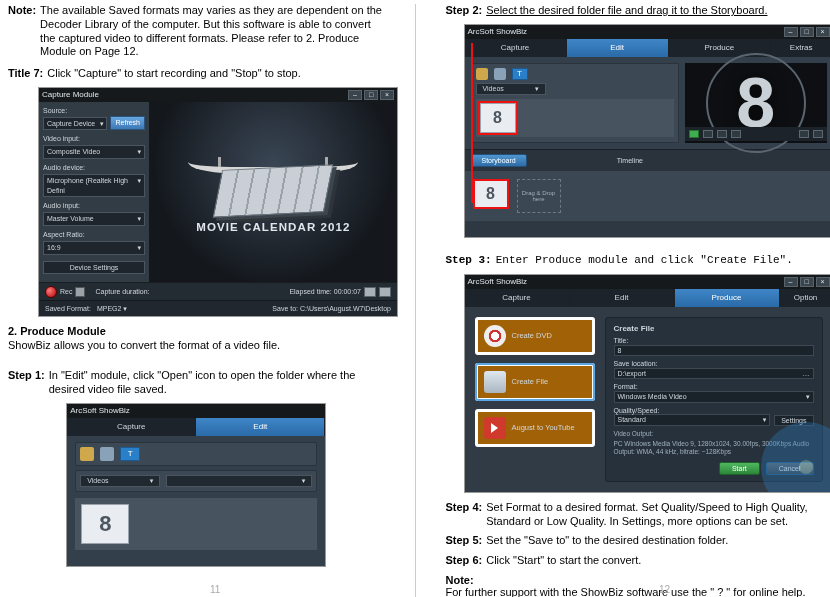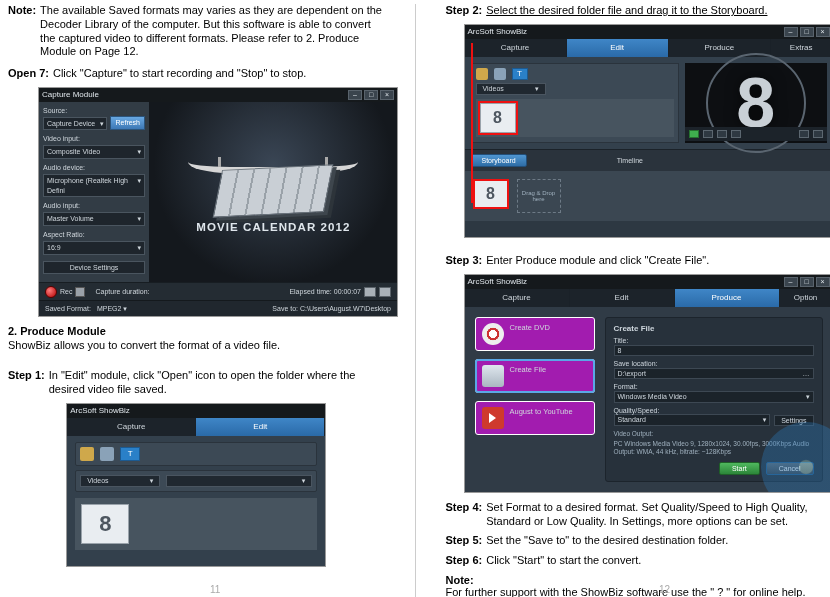--- a/index.html
+++ b/index.html
@@ -268,22 +268,22 @@
 
   
   .mock-produce { width:370px; }
   .mock-produce .body-area {
     padding:10px; gap:10px; min-height:170px; background:#303b46;
   }
   .option-col {
     width:120px; display:flex; flex-direction:column; gap:8px;
   }
   .opt-card {
-    background:#a21caf; border:1px solid #ffffff; border-radius:3px;
-    display:flex; align-items:flex-start; gap:6px; padding:5px 6px;
+    background:#a16207; border:3px solid #ffffff; border-radius:3px;
+    display:flex; align-items:center; gap:6px; padding:5px 6px;
     font-size:7.5px;
   }
   .opt-card.sel { outline:2px solid #5aa7e6; outline-offset:-2px; }
   .opt-ic { width:22px;height:22px;border-radius:3px;background:#9fb7cb; }
   .opt-ic.dvd { background: radial-gradient(circle,#fff 0 25%,#c33 27% 40%,#eee 42% 100%); border-radius:50%; }
   .opt-ic.file { background:linear-gradient(#dfe7ee,#aab6c1); }
   .opt-ic.yt { background:#cf3a2d; position:relative;}
   .opt-ic.yt::after{content:'';position:absolute;left:7px;top:6px;border-left:7px solid #fff;border-top:5px solid transparent;border-bottom:5px solid transparent;}
   .form-col {
     flex:1; background:#27313b; border:1px solid #1c242c; border-radius:3px;
@@ -324,21 +324,21 @@
 <div class="page">
 
   <div class="col col-left">
 
     <div class="note-row">
       <span class="lead note-label">Note:</span>
       <span class="body note-indent-body">The available Saved formats may varies as they are dependent on the Decoder Library of the computer. But this software is able to convert the captured video to different formats. Please refer to 2. Produce Module on Page 12.</span>
     </div>
 
     <div class="step-row" style="margin-top:8px;">
-      <span class="lead step-label">Open 7:</span>
+      <span class="lead step-label">Title 7:</span>
       <span class="body">Click "Capture" to start recording and "Stop" to stop.</span>
     </div>
 
     <div class="mock" style="width:360px;">
       <div class="titlebar">
         <span>Capture Module</span>
         <span class="win-btns">
           <span class="win-btn">–</span>
           <span class="win-btn">□</span>
           <span class="win-btn">×</span>
@@ -524,21 +524,21 @@
           <span style="font-size:7px;">Timeline</span>
         </div>
         <div class="lower-strip" style="position:relative;">
           <div class="thumb sel">8</div>
           <div style="width:44px;height:34px;border:1px dashed #6d7a86;display:flex;align-items:center;justify-content:center;font-size:6px;color:#9fb0be;text-align:center;">Drag &amp; Drop here</div>
           <div class="red-box" style="left:6px;top:-128px;width:2px;height:160px;border-width:0 0 0 2px;"></div>
         </div>
       </div>
     </div>
 
-    <div class="step-row" style="margin-top:16px;">
+    <div class="step-row" style="margin-top:16px;font-family:Liberation Mono, monospace;">
       <span class="lead step-label">Step 3:</span>
       <span class="body">Enter Produce module and click "Create File".</span>
     </div>
 
     <div class="mock mock-produce" style="margin-left:18px;position:relative;overflow:hidden;">
       <div class="titlebar">
         <span>ArcSoft ShowBiz</span>
         <span class="win-btns">
             <span class="win-btn">–</span>
             <span class="win-btn">□</span>

